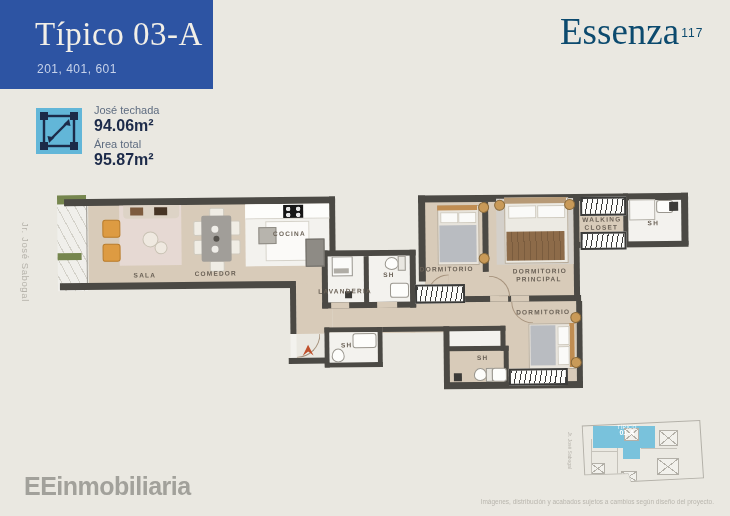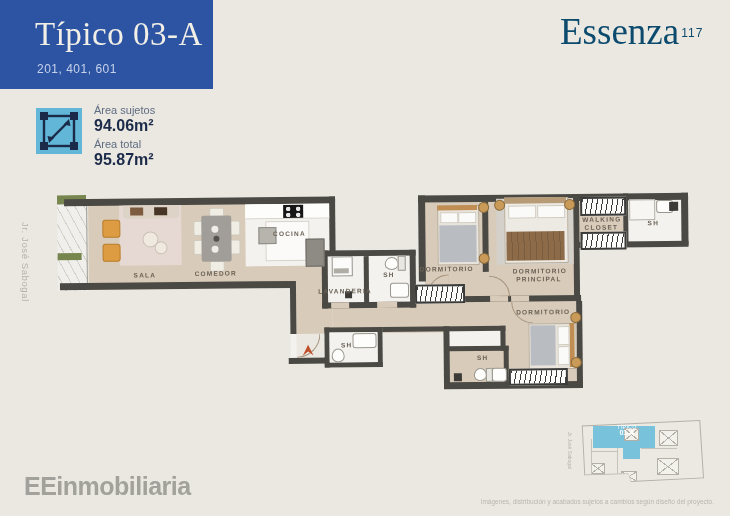--- a/index.html
+++ b/index.html
@@ -81,21 +81,21 @@
   <rect x="8" y="8" width="30" height="30" fill="none" stroke="#1c2a49" stroke-width="2.4"></rect>
   <rect x="4" y="4" width="8" height="8" fill="#1c2a49"></rect>
   <rect x="34" y="4" width="8" height="8" fill="#1c2a49"></rect>
   <rect x="4" y="34" width="8" height="8" fill="#1c2a49"></rect>
   <rect x="34" y="34" width="8" height="8" fill="#1c2a49"></rect>
   <line x1="15" y1="31" x2="31" y2="15" stroke="#1c2a49" stroke-width="2.4"></line>
   <path d="M33 11 L34.5 18 L27.5 16.5 Z" fill="#1c2a49"></path>
   <path d="M13 35 L11.5 28 L18.5 29.5 Z" fill="#1c2a49"></path>
 </svg>
 <div class="abs" id="area-text">
-  <div class="area-label">Área sujetos</div>
+  <div class="area-label">José techada</div>
   <div class="area-value">94.06m²</div>
   <div class="area-label" style="margin-top:3px">Área total</div>
   <div class="area-value">95.87m²</div>
 </div>
 
 <div class="abs" id="street">Jr. José Sabogal</div>
 
 <div class="abs" id="plan">
 
   <div class="fw" style="left:58px;top:196px;width:30px;height:92px;

